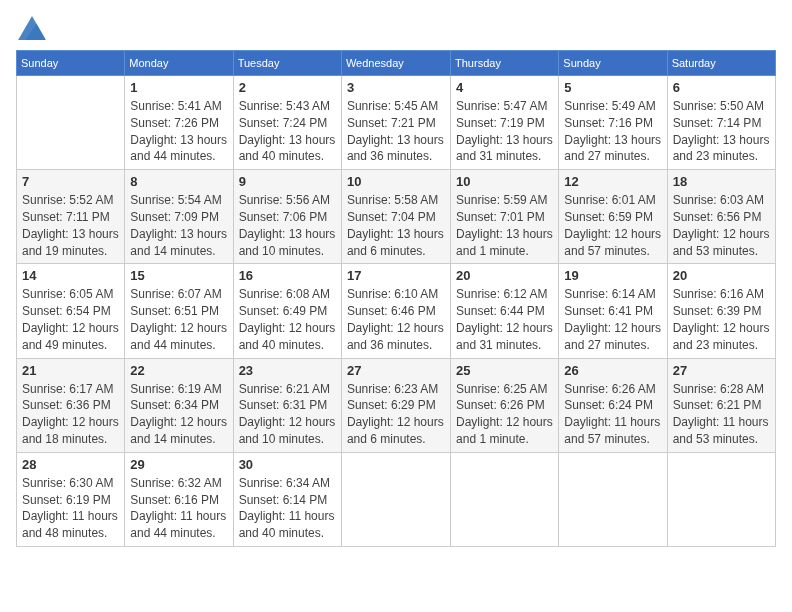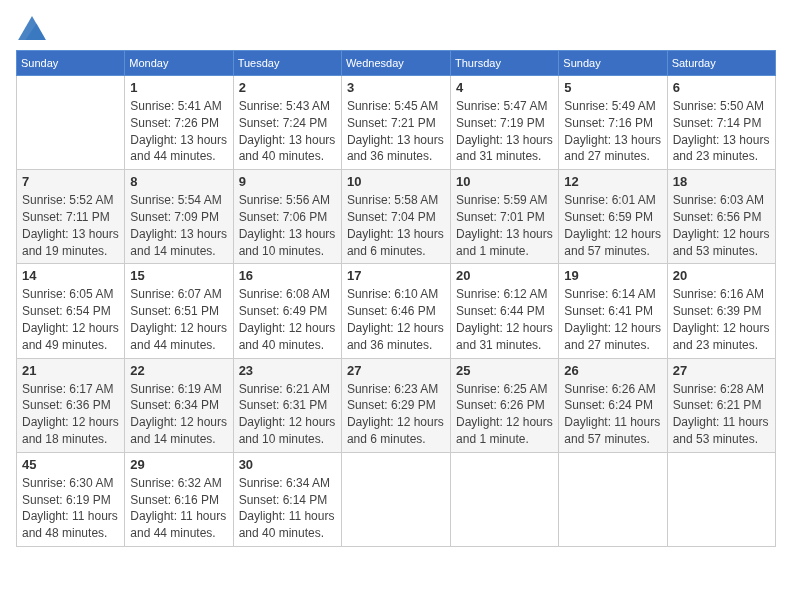--- a/index.html
+++ b/index.html
@@ -235,21 +235,21 @@
           <span class="day-number">26</span>
           <div class="day-info">Sunrise: 6:26 AM<br>Sunset: 6:24 PM<br>Daylight: 11 hours and 57 minutes.</div>
         </td>
         <td>
           <span class="day-number">27</span>
           <div class="day-info">Sunrise: 6:28 AM<br>Sunset: 6:21 PM<br>Daylight: 11 hours and 53 minutes.</div>
         </td>
       </tr>
       <tr>
         <td>
-          <span class="day-number">45</span>
+          <span class="day-number">28</span>
           <div class="day-info">Sunrise: 6:30 AM<br>Sunset: 6:19 PM<br>Daylight: 11 hours and 48 minutes.</div>
         </td>
         <td>
           <span class="day-number">29</span>
           <div class="day-info">Sunrise: 6:32 AM<br>Sunset: 6:16 PM<br>Daylight: 11 hours and 44 minutes.</div>
         </td>
         <td>
           <span class="day-number">30</span>
           <div class="day-info">Sunrise: 6:34 AM<br>Sunset: 6:14 PM<br>Daylight: 11 hours and 40 minutes.</div>
         </td>

